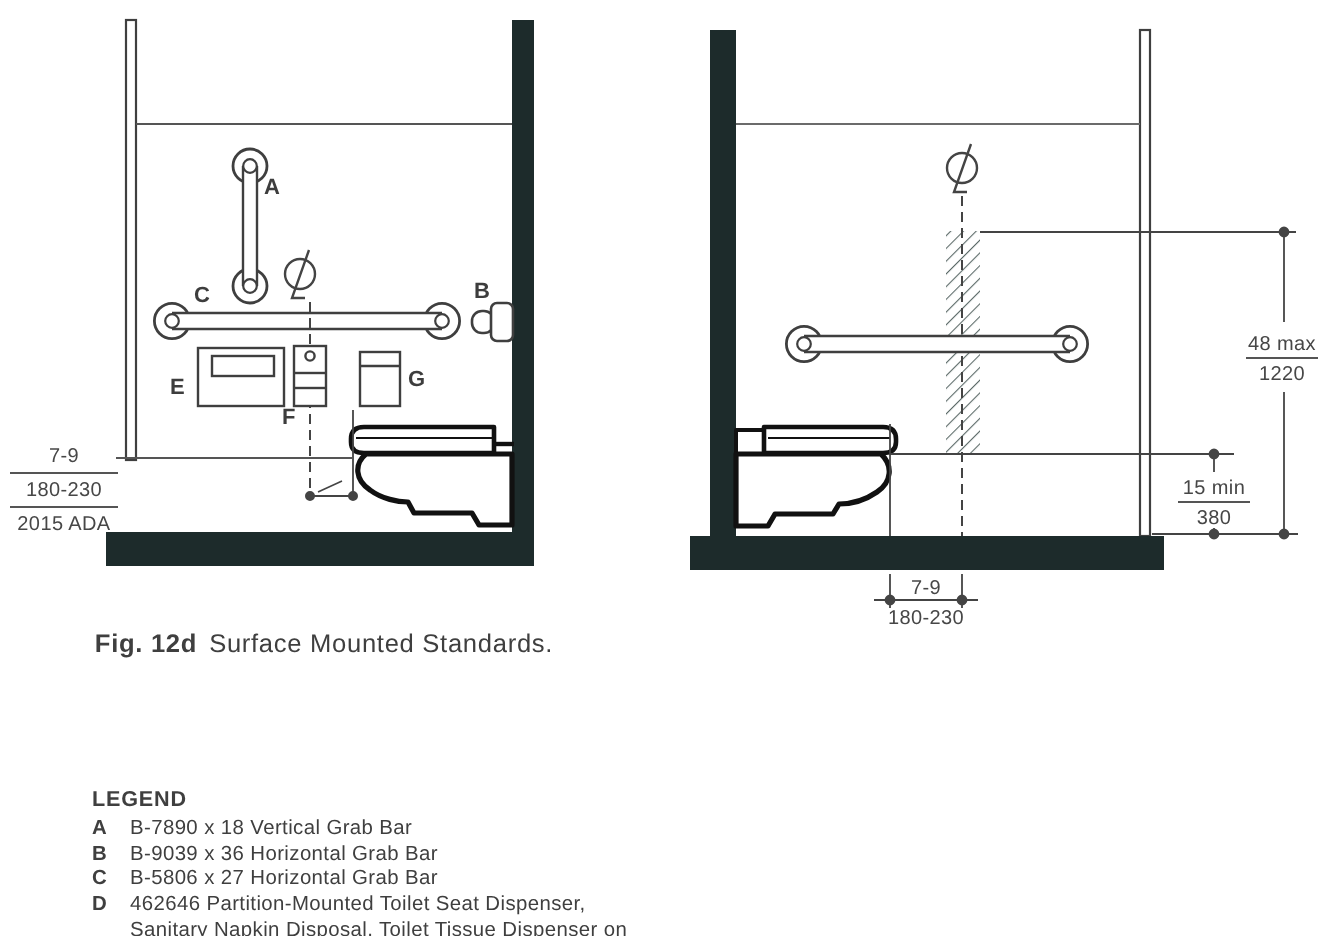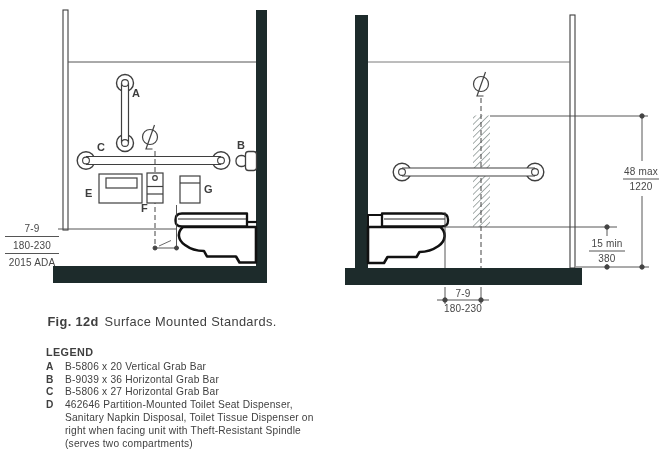--- a/index.html
+++ b/index.html
@@ -13,21 +13,21 @@
   .dimtxt{font-size:10px;letter-spacing:.2px;fill:#474747;}
   .dim-block{position:absolute;left:5px;top:222px;width:54px;text-align:center;
              font-size:10px;line-height:13px;color:#474747;letter-spacing:.2px;z-index:5;}
   .dim-block .bar{border-bottom:1.2px solid #555;padding-bottom:1px;margin-bottom:2px;}
   .caption{position:absolute;text-align:center;font-size:12.8px;letter-spacing:.35px;color:#3f3f3f;line-height:16px;}
   #cap-left{left:6px;top:314px;width:312px;}
   #cap-right{left:337px;top:325px;width:334px;}
   .caption b{font-weight:bold;margin-right:6px;}
   .legend{position:absolute;left:46px;top:346px;width:288px;font-size:10.2px;
           line-height:12.8px;color:#3f3f3f;letter-spacing:.2px;}
-  .legend-title{font-weight:bold;font-size:10.8px;margin-bottom:2px;letter-spacing:.4px;}
+  .legend-title{font-weight:bold;font-size:10.8px;margin-bottom:2px;letter-spacing:.4px;margin-top:48px;}
   .legend-row{display:flex;}
   .legend-key{flex:0 0 19px;font-weight:bold;}
   .legend-text{flex:1;}
 </style>
 </head>
 <body>
 
 <div class="stage">
 
   <svg id="fig-left" class="fig-svg" width="336" height="312" viewBox="0 0 336 312">
@@ -196,21 +196,21 @@
   <div id="cap-left" class="caption">
     <b>Fig. 12d</b><span>Surface Mounted Standards.</span>
   </div>
   <div id="cap-right" class="caption">
   </div>
 
   <div class="legend">
     <div class="legend-title">LEGEND</div>
     <div class="legend-row">
       <div class="legend-key">A</div>
-      <div class="legend-text">B-5806 x 20 Vertical Grab Bar</div>
+      <div class="legend-text">B-7890 x 18 Vertical Grab Bar</div>
     </div>
     <div class="legend-row">
       <div class="legend-key">B</div>
       <div class="legend-text">B-9039 x 36 Horizontal Grab Bar</div>
     </div>
     <div class="legend-row">
       <div class="legend-key">C</div>
       <div class="legend-text">B-5806 x 27 Horizontal Grab Bar</div>
     </div>
     <div class="legend-row">

